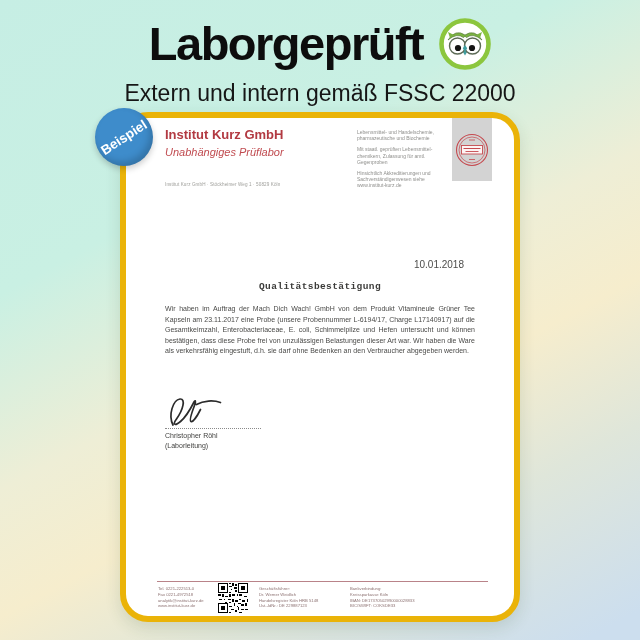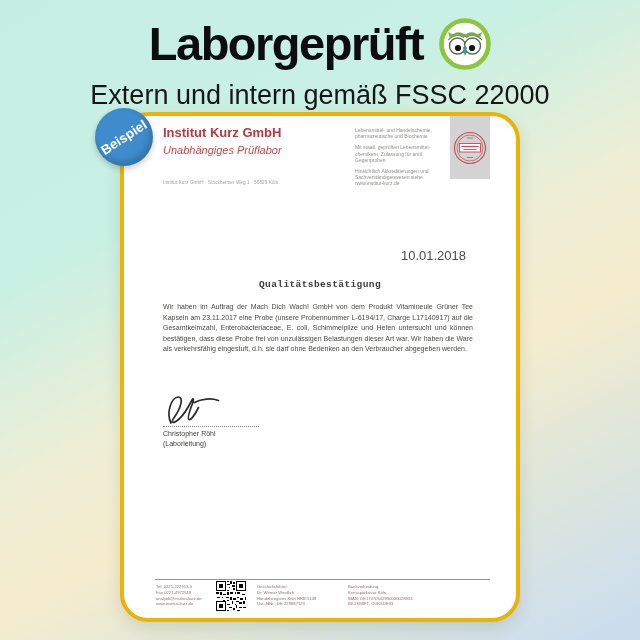--- a/index.html
+++ b/index.html
@@ -10,48 +10,48 @@
     background: linear-gradient(152deg,
       #c6eee4 0%, #c9f0e3 30%, #eeeed6 50%,
       #f6edcd 63%, #dfe6da 78%, #ccdeee 97%);
   }
 
   
   .header { position:absolute; top:16px; left:0; right:0; text-align:center; }
   .title-row { display:flex; justify-content:center; align-items:center; gap:16px; }
   .main-title { font-size:47px; font-weight:bold; color:#0d0d0d; margin:0; letter-spacing:-1.5px; }
   .owl-badge { width:52px; height:52px; display:block; }
-  .subtitle { font-size:27px; color:#161616; margin-top:9px; }
+  .subtitle { font-size:23px; color:#161616; margin-top:9px; }
 
   
   .beispiel {
     position:absolute; left:95px; top:108px; width:58px; height:58px;
     border-radius:50%; background:#3e8ccb; z-index:6;
     display:flex; align-items:center; justify-content:center;
     box-shadow: inset -3px -4px 7px rgba(0,0,0,.18), 0 3px 6px rgba(0,0,0,.20);
   }
   .beispiel span { color:#fff; font-weight:bold; font-size:13.5px; transform:rotate(-33deg); }
 
   
   .card {
     position:absolute; left:120px; top:112px; width:400px; height:510px;
-    background:#fff; border:4px solid #eab308; border-radius:28px;
+    background:#fff; border:6px solid #eab308; border-radius:28px;
     box-shadow:0 6px 16px rgba(40,80,40,.14); z-index:2;
   }
   .card-inner { position:relative; width:100%; height:100%; overflow:hidden; border-radius:18px; }
 
   .inst-name  { position:absolute; left:39px; top:9px;  font-size:13px; font-weight:bold; color:#b23a42; }
   .inst-sub   { position:absolute; left:39px; top:28px; font-size:11px; color:#c04b50;font-style:italic; }
   .info-block { position:absolute; left:231px; top:11px; width:90px; font-size:5px; line-height:6.2px; color:#8f8f8c; }
   .info-block p { margin:0 0 5px 0; }
   .gray-box   { position:absolute; left:326px; top:0; width:40px; height:63px; background:#d3d3d3;
                 display:flex; align-items:center; justify-content:center; }
   .address-line { position:absolute; left:39px; top:64px; font-size:4.6px; color:#a0a09c; letter-spacing:.1px; }
 
-  .doc-date  { position:absolute; right:50px; top:132px; font-size:13px; color:#4c4c4a; }
+  .doc-date  { position:absolute; right:50px; top:141px; font-size:10px; color:#4c4c4a; }
   .doc-title { position:absolute; left:0; right:0; top:163px; text-align:center;
                font-size:9.5px; font-weight:bold; color:#3b3b39; letter-spacing:.4px;font-family:Liberation Mono, monospace; }
   .body-text { position:absolute; left:39px; top:186px; width:310px;
                font-size:7px; line-height:10.6px; color:#4a4a48; text-align:justify; }
 
   .signature-svg { position:absolute; left:38px; top:276px; }
   .sig-line   { position:absolute; left:39px; top:310px; width:96px; border-top:1px dotted #8a8a8a; }
   .signer     { position:absolute; left:39px; top:314px; font-size:7px; color:#3f3f3d; }
   .signer-role{ position:absolute; left:39px; top:324px; font-size:7px; color:#3f3f3d; }
 

